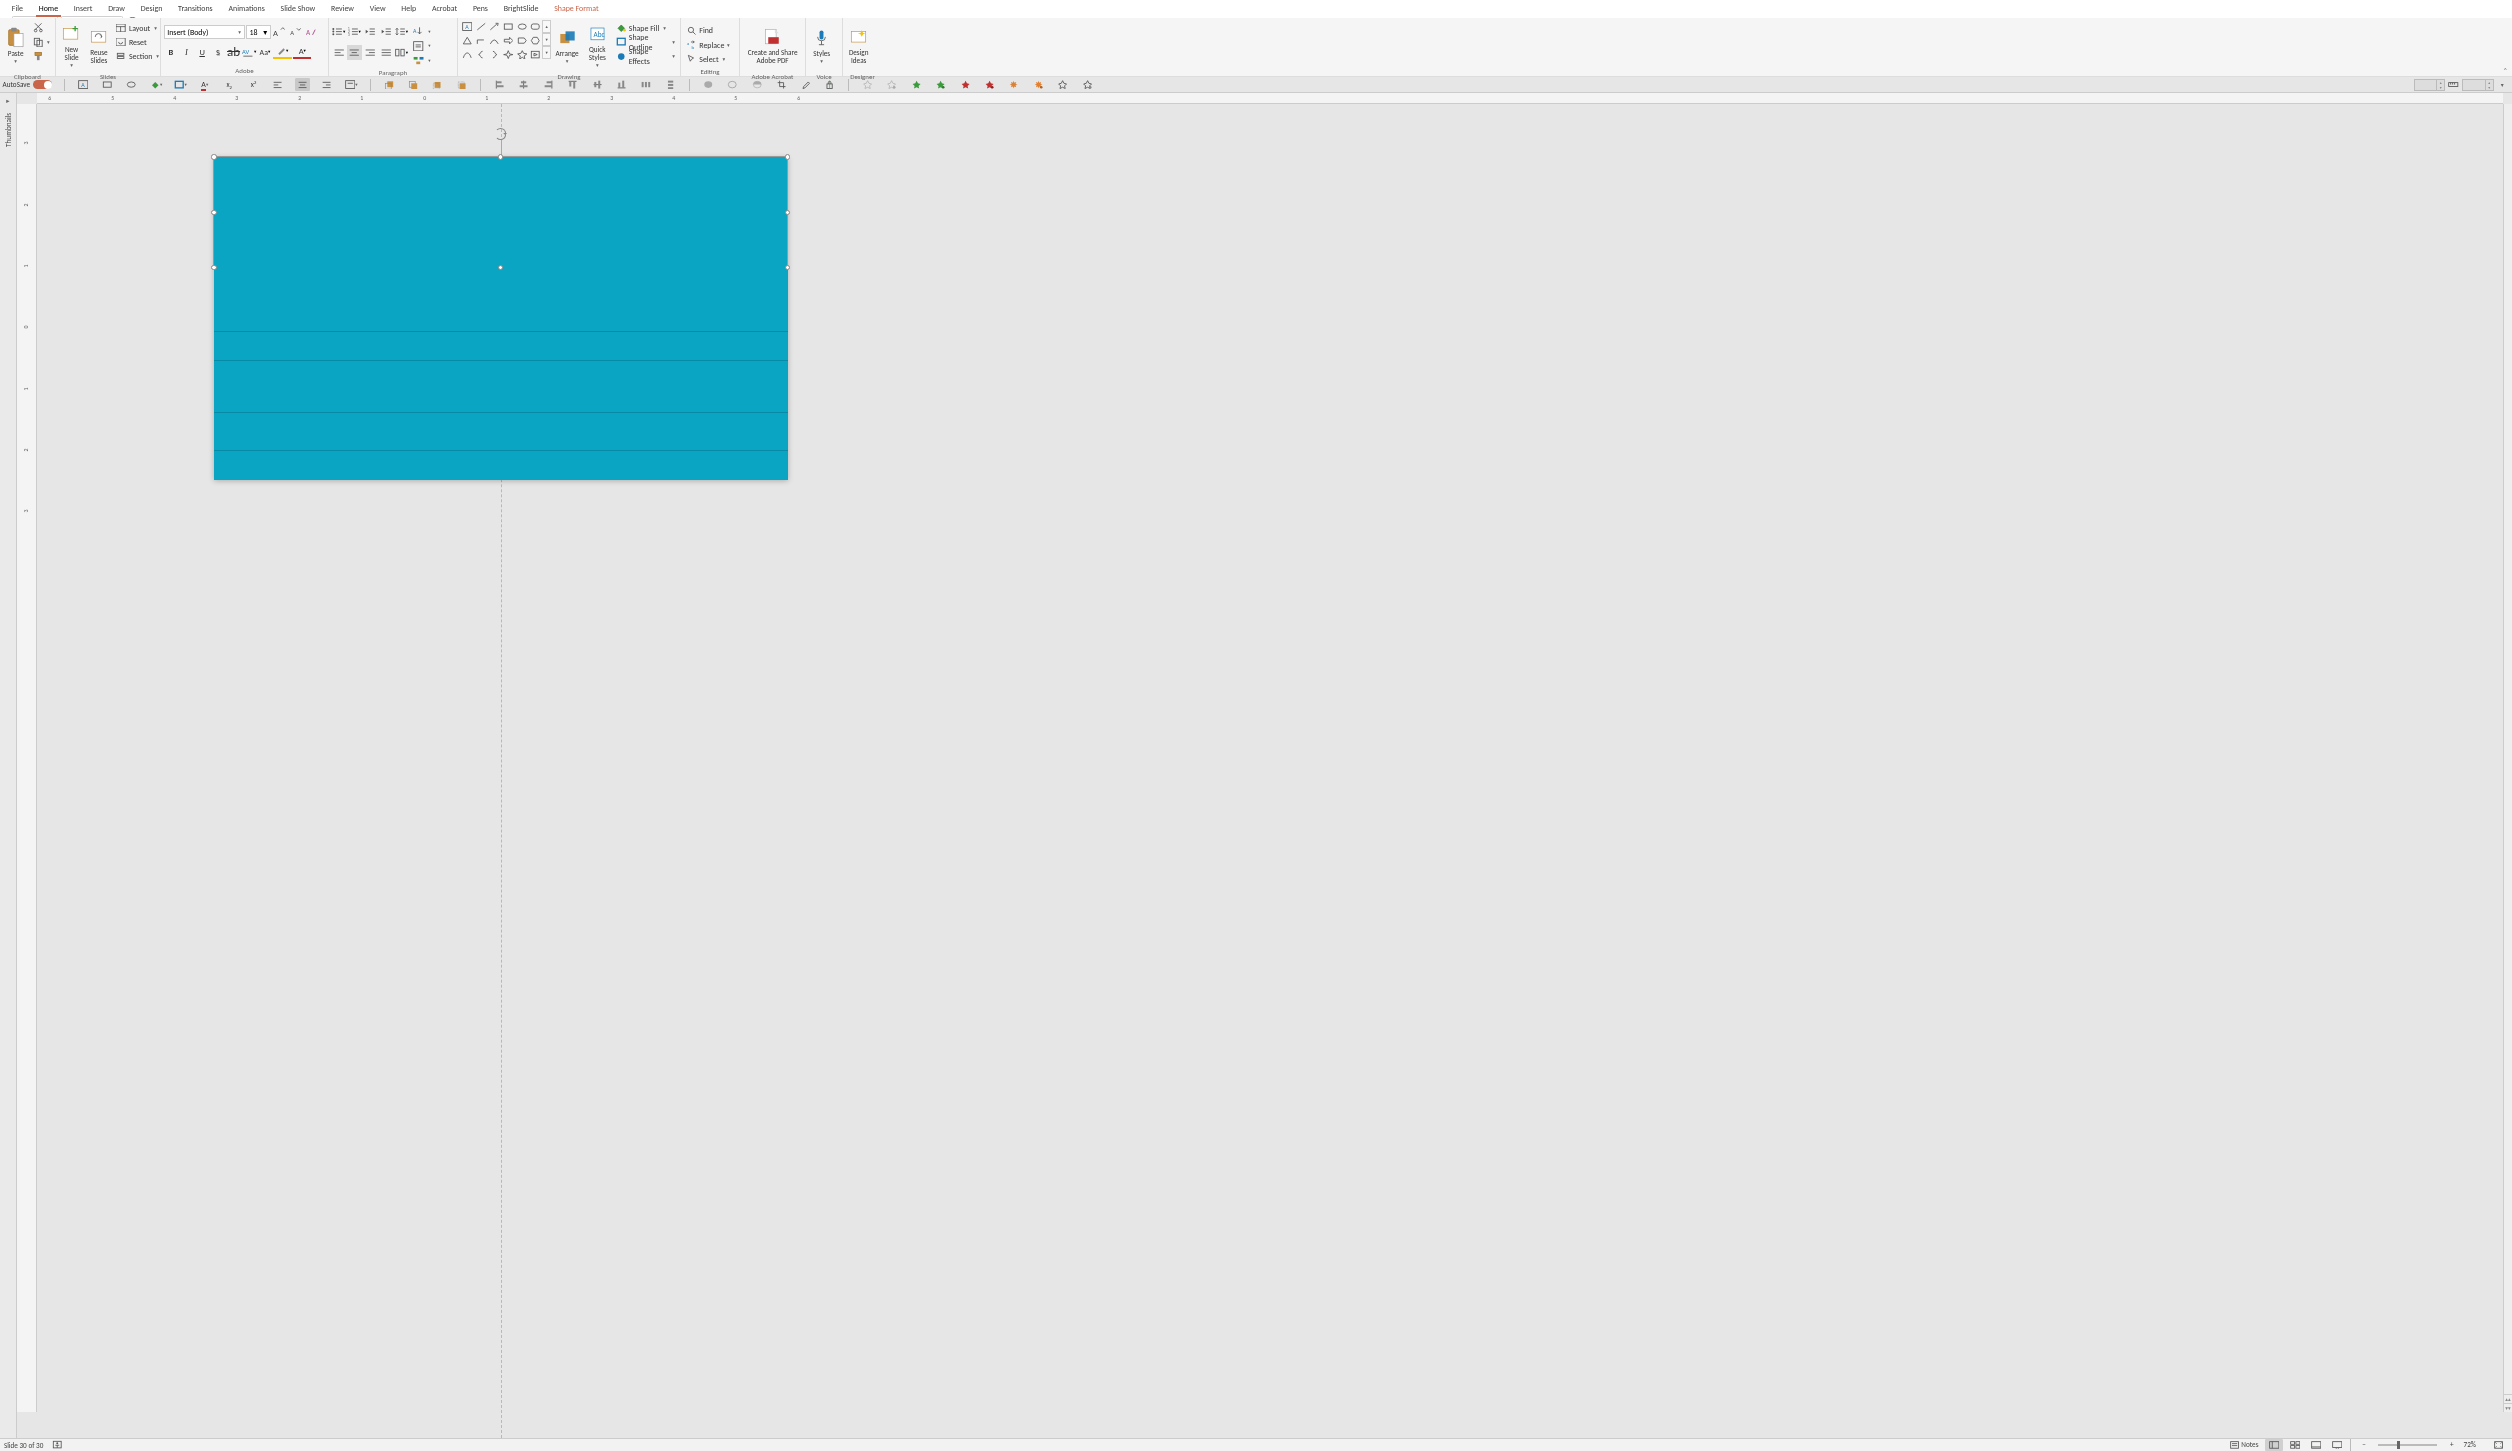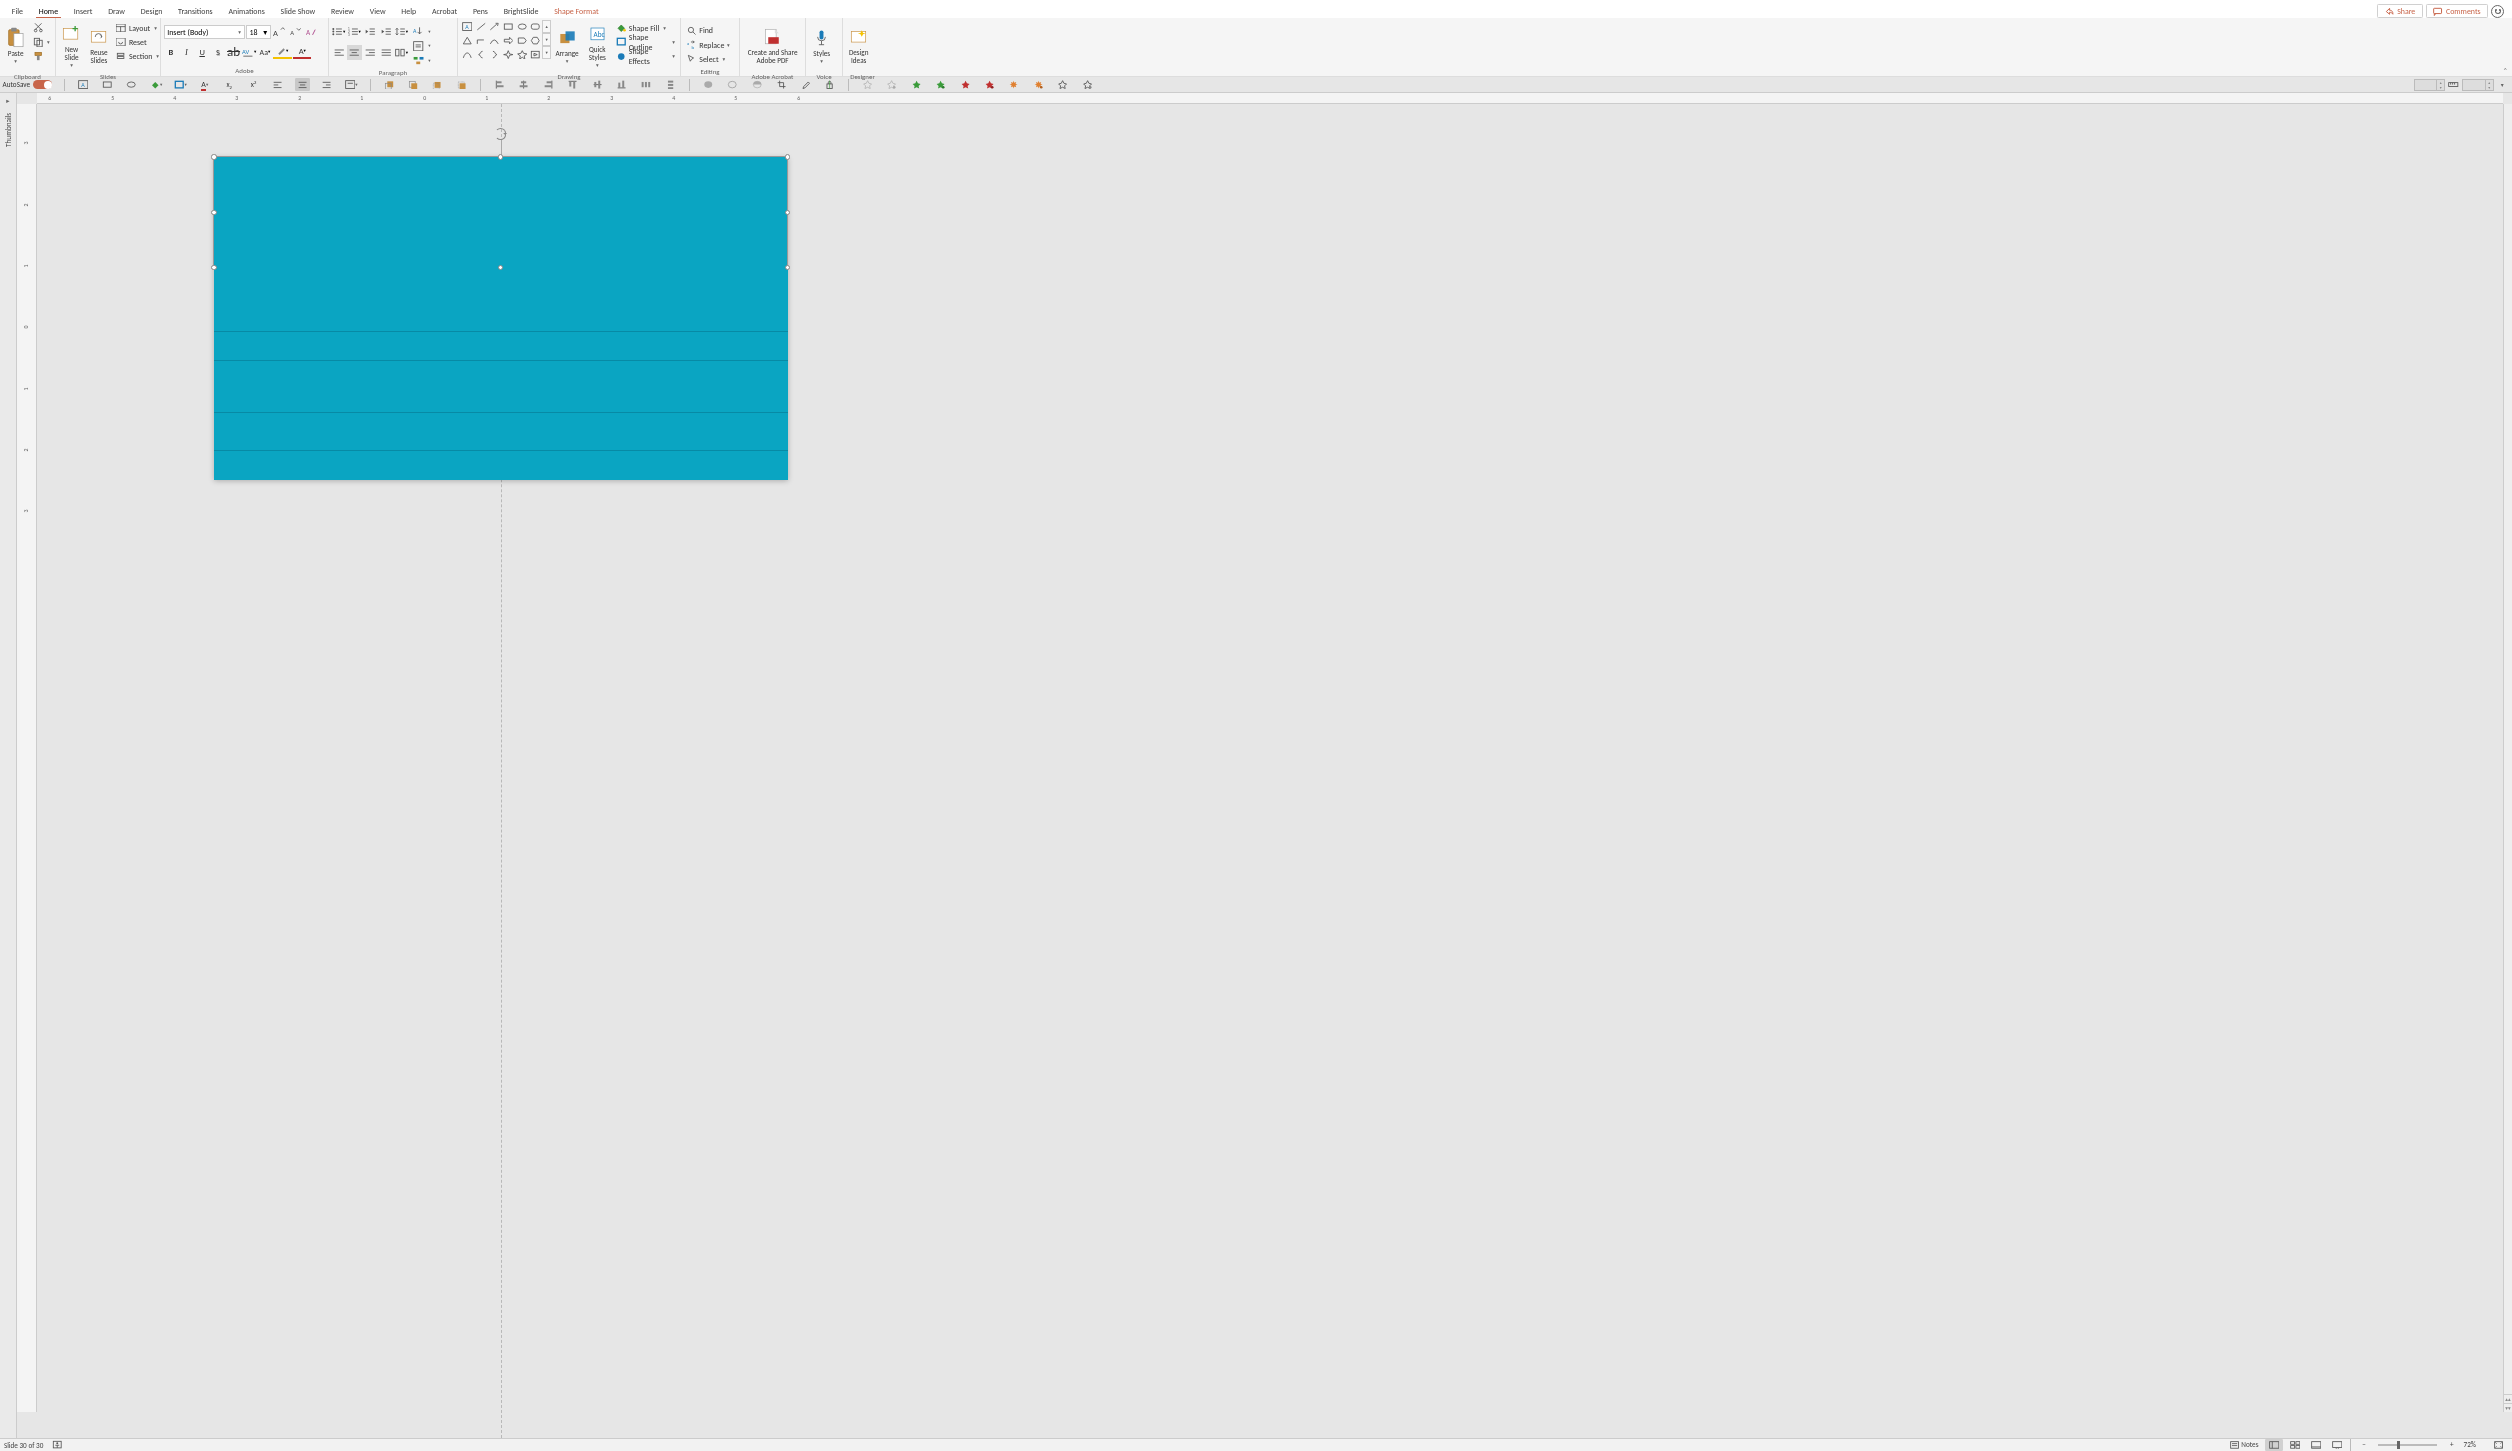--- a/index.html
+++ b/index.html
@@ -1,19 +1,19 @@
 <!DOCTYPE html>
 <html style="font-size:10.5px"><head>
   <meta charset="utf-8">
   <style>
     * { margin: 0; padding: 0; box-sizing: border-box; font-family: 'Segoe UI', Calibri, Arial, sans-serif; }
     body { background: #e6e6e6; overflow: hidden; font-size: 7.9px; user-select: none; }
 
     
-    .tab-strip { height: 18.4px; background: #fff; display: flex; align-items: flex-end; padding: 0 3.9px; }
+    .tab-strip { height: 18.4px; background: #fff; display: flex; padding: 0 3.9px; flex-direction: column; }
     .tab-strip .tabs { display: flex; gap: 0; flex: 1; }
     .tab { padding: 3.3px 7.9px 2.6px; color: #404040; cursor: pointer; position: relative; }
     .tab.active { color: #000; }
     .tab.active::after { content: ""; position: absolute; left: 5.3px; right: 5.3px; bottom: -0.7px; height: 2px; background: #c8654a; }
     .tab.orange { color: #c8654a; }
     .tab-strip .right-side { display: flex; align-items: center; gap: 3px; padding-right: 3.9px; padding-left: 8px; }
     .share-btn, .comments-btn { display: flex; align-items: center; gap: 3.3px; padding: 1.3px 6.6px; border: 0.7px solid #d0d0d0; background: #fff; color: #c8654a; border-radius: 1.3px; cursor: pointer; }
     .smiley { width: 13px; height: 13px; border: 1px solid #666; border-radius: 50%; position: relative; }
     .smiley::before { content: ""; position: absolute; top: 3.3px; left: 2.6px; width: 2px; height: 2px; background: #666; border-radius: 50%; box-shadow: 3.9px 0 #666; }
     .smiley::after { content: ""; position: absolute; bottom: 2.6px; left: 2.6px; right: 2.6px; height: 3.3px; border: 1px solid #666; border-top: none; border-radius: 0 0 6.6px 6.6px; }

